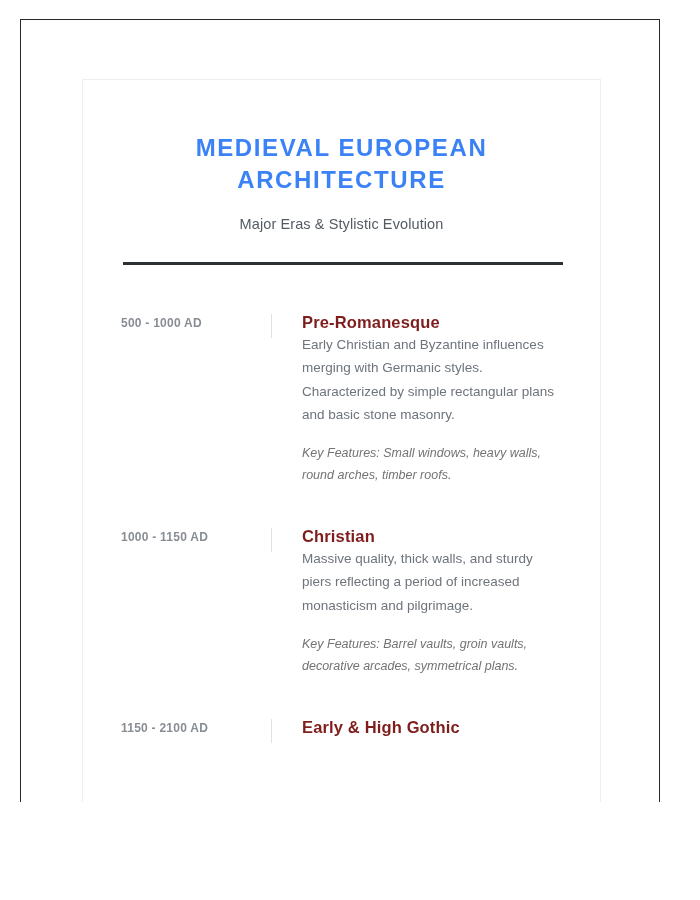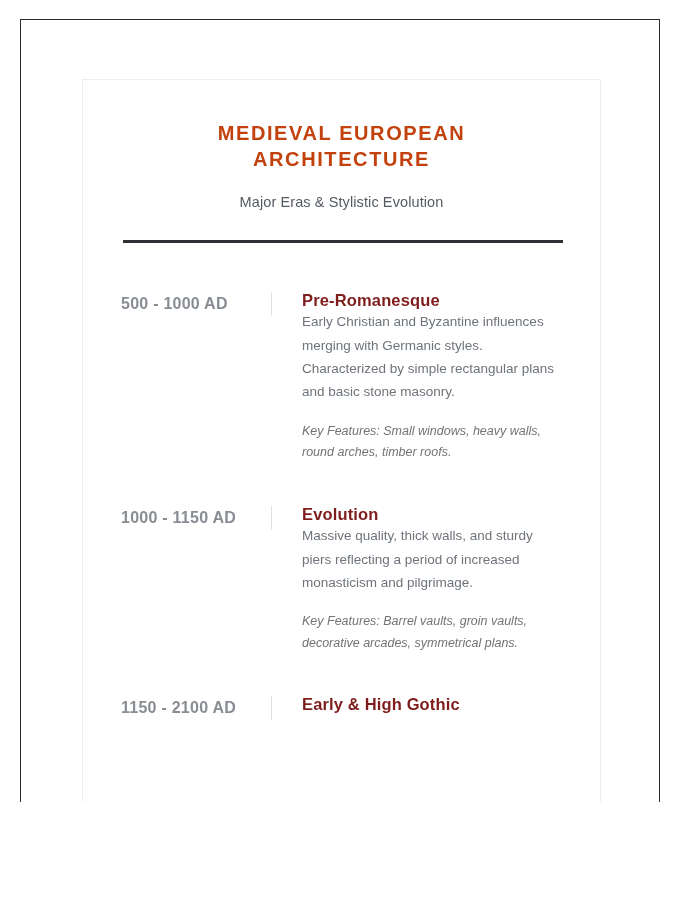--- a/index.html
+++ b/index.html
@@ -43,26 +43,26 @@
     padding: 0;
     overflow: hidden;
   }
 
   
   #doc-header {
     padding: 40px 40px 0 40px;
     text-align: center;
   }
   #page-title {
-    font-size: 20px;
+    font-size: 24px;
     font-weight: 700;
     letter-spacing: 1.6px;
     line-height: 1.32;
-    color: #c2410c;
-    margin: 0 auto;
+    color: #3b82f6;
+    margin: 12px auto;
     max-width: 330px;
     text-transform: uppercase;
   }
   #page-subtitle {
     margin-top: 21px;
     font-size: 14.5px;
     font-weight: 400;
     color: #555b63;
     letter-spacing: 0.1px;
   }
@@ -79,21 +79,21 @@
     margin-top: 47px;
   }
   .timeline-entry {
     display: flex;
     align-items: flex-start;
     padding: 0 0 0 38px;
     margin-bottom: 40px;
   }
   .entry-era {
     flex: 0 0 150px;
-    font-size: 16px;
+    font-size: 12px;
     font-weight: 700;
     color: #888d94;
     letter-spacing: 0.25px;
     padding-top: 4px;
     line-height: 1.2;
   }
   .entry-rule {
     flex: 0 0 1px;
     width: 1px;
     height: 24px;
@@ -148,21 +148,21 @@
           <div class="entry-title">Pre-Romanesque</div>
           <div class="entry-desc">Early Christian and Byzantine influences merging with Germanic styles. Characterized by simple rectangular plans and basic stone masonry.</div>
           <div class="entry-features">Key Features: Small windows, heavy walls, round arches, timber roofs.</div>
         </div>
       </div>
 
       <div class="timeline-entry">
         <div class="entry-era">1000 - 1150 AD</div>
         <div class="entry-rule"></div>
         <div class="entry-body">
-          <div class="entry-title">Evolution</div>
+          <div class="entry-title">Christian</div>
           <div class="entry-desc">Massive quality, thick walls, and sturdy piers reflecting a period of increased monasticism and pilgrimage.</div>
           <div class="entry-features">Key Features: Barrel vaults, groin vaults, decorative arcades, symmetrical plans.</div>
         </div>
       </div>
 
       <div class="timeline-entry">
         <div class="entry-era">1150 - 2100 AD</div>
         <div class="entry-rule"></div>
         <div class="entry-body">
           <div class="entry-title">Early &amp; High Gothic</div>

